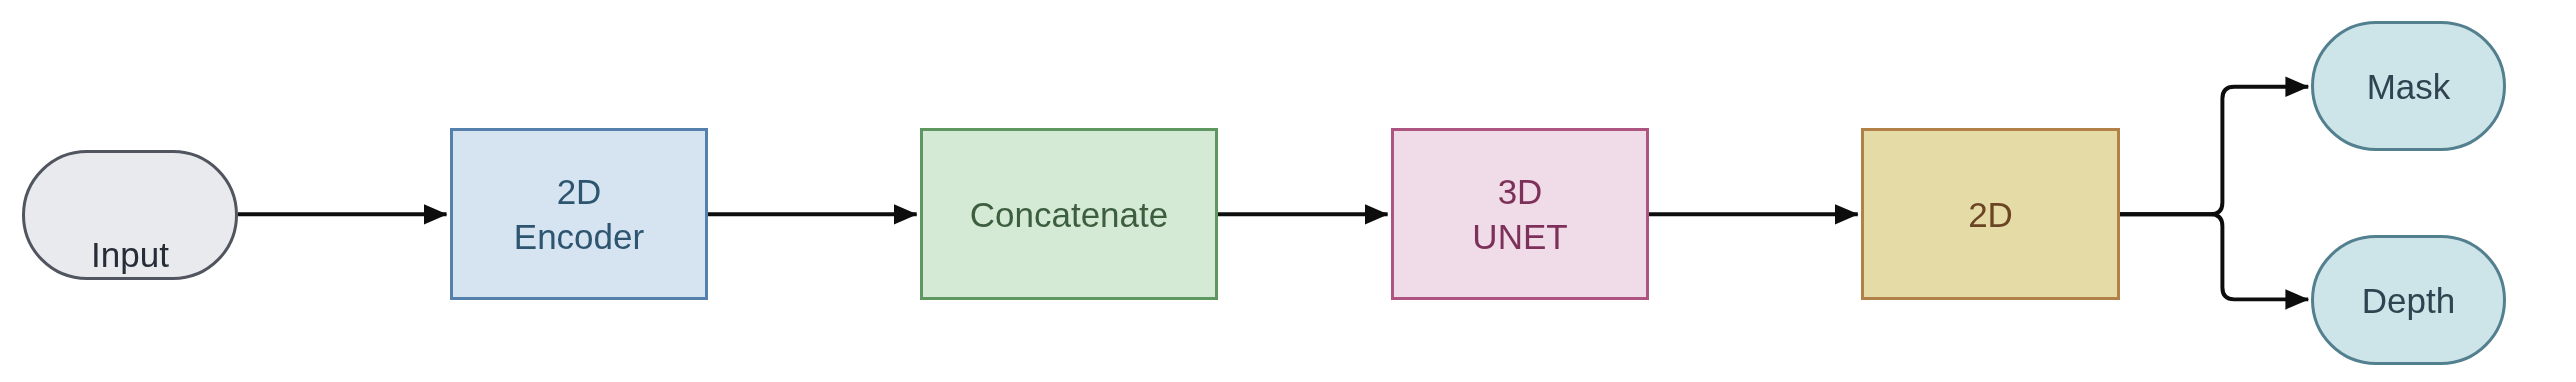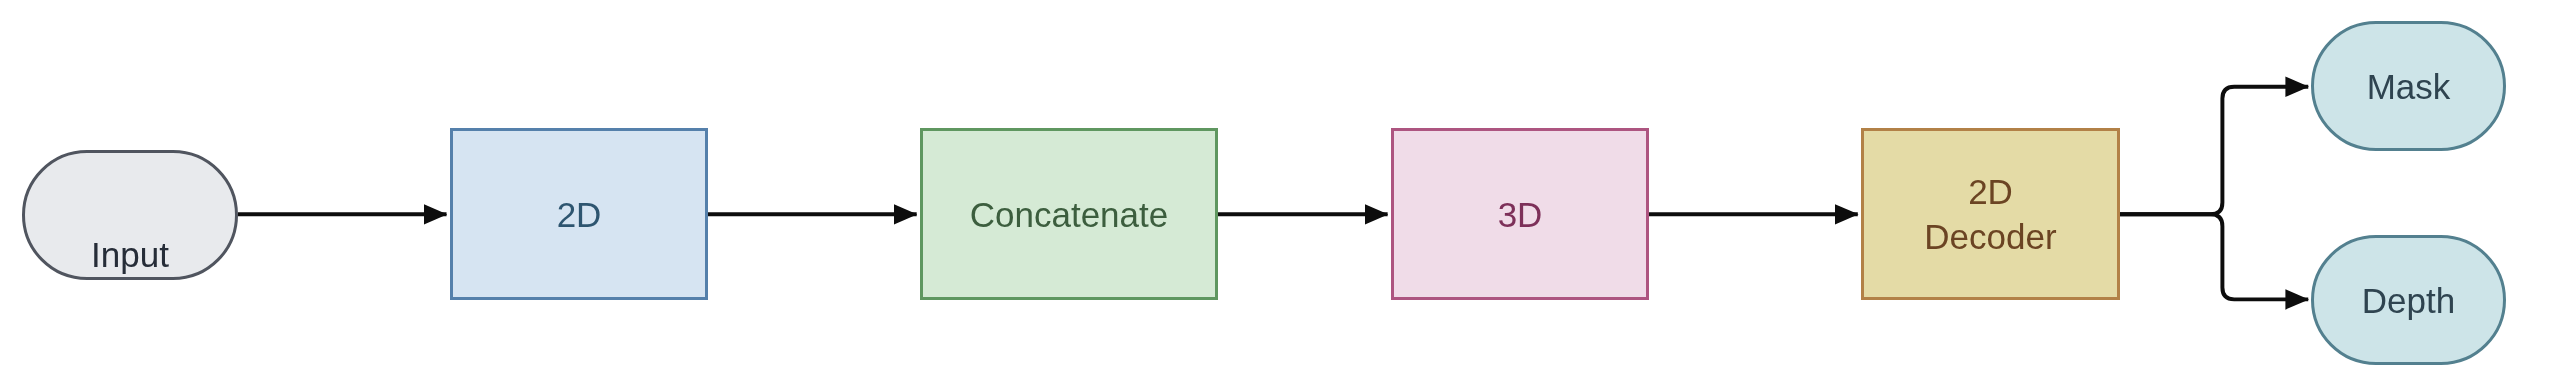--- a/index.html
+++ b/index.html
@@ -78,33 +78,34 @@
     <path d="M2692,272 L2807,272 Q2822,272 2822,257 L2822,125 Q2822,110 2837,110 L2931,110" stroke="#0d0d0d" stroke-width="5" fill="none" marker-end="url(#arrow)"></path>
     <path d="M2692,272 L2807,272 Q2822,272 2822,287 L2822,365 Q2822,380 2837,380 L2931,380" stroke="#0d0d0d" stroke-width="5" fill="none" marker-end="url(#arrow)"></path>
   </svg>
 
   <div class="node stadium node-input">
     <span class="label-line">Input</span>
   </div>
 
   <div class="node node-encoder">
     <span class="label-line">2D</span>
+    <span class="label-line">Encoder</span>
   </div>
 
   <div class="node node-concatenate">
     <span class="label-line">Concatenate</span>
   </div>
 
   <div class="node node-unet">
     <span class="label-line">3D</span>
+    <span class="label-line">UNET</span>
   </div>
 
   <div class="node node-decoder">
     <span class="label-line">2D</span>
-    <span class="label-line">Decoder</span>
   </div>
 
   <div class="node stadium node-mask">
     <span class="label-line">Mask</span>
   </div>
 
   <div class="node stadium node-depth">
     <span class="label-line">Depth</span>
   </div>
 

